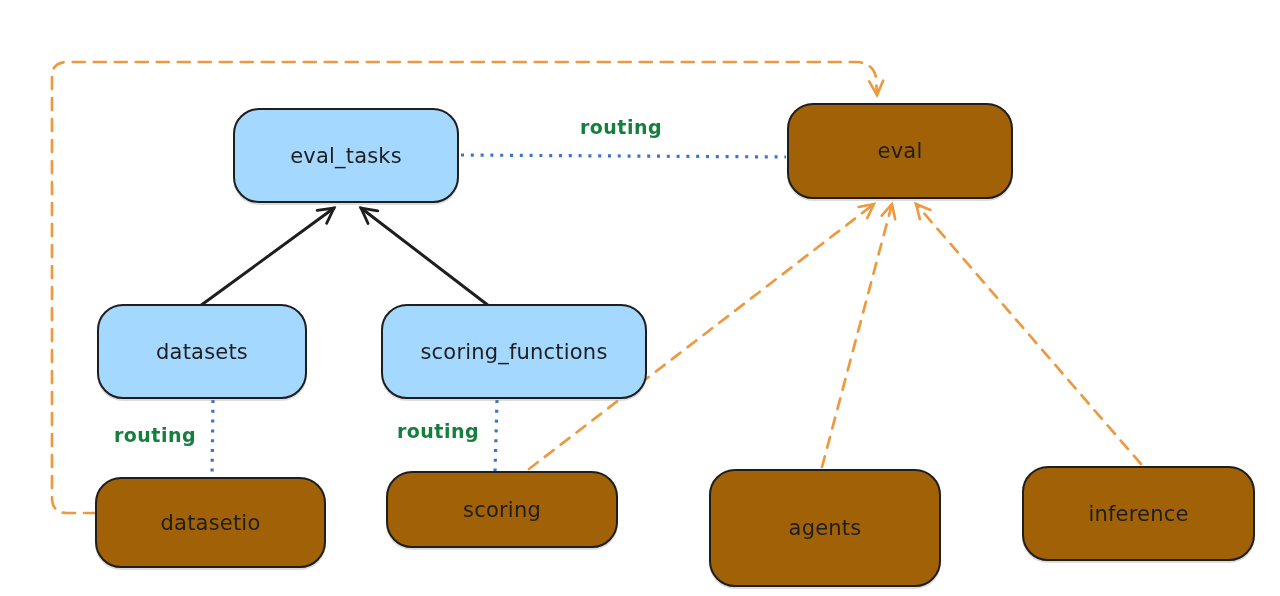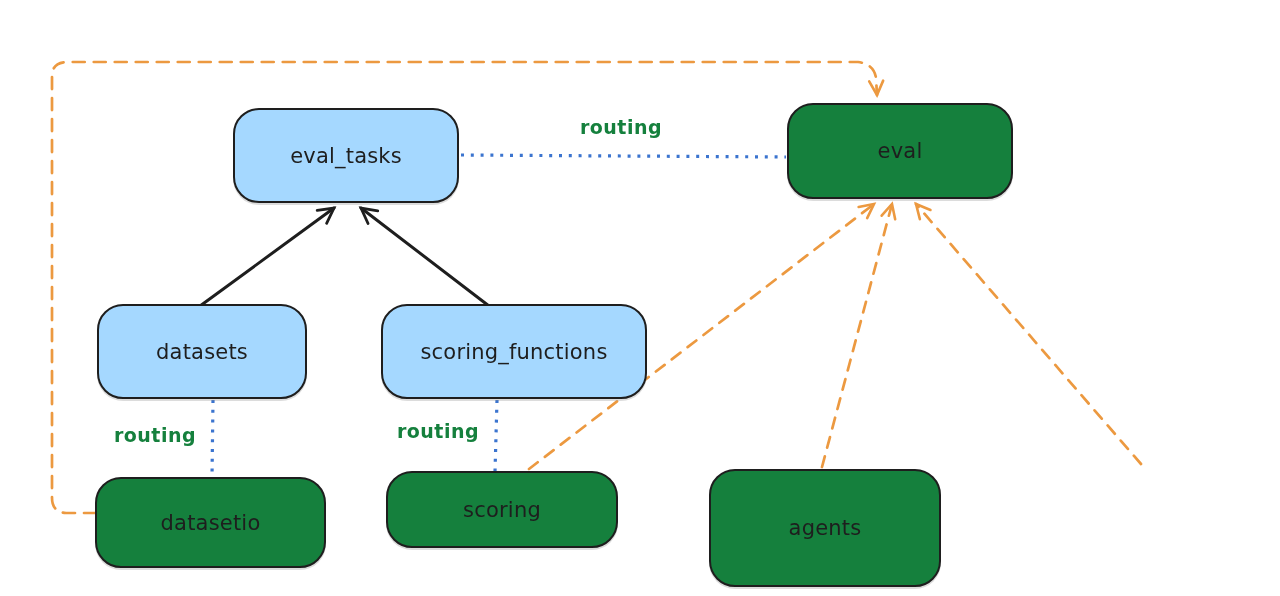--- a/index.html
+++ b/index.html
@@ -25,21 +25,21 @@
     justify-content: center;
     border: 2.5px solid #1e1e1e;
     border-radius: 26px;
     box-shadow: 0 2px 0 rgba(140,140,140,0.30);
     font-size: 21px;
     color: #1e1e1e;
     letter-spacing: 0.2px;
     box-sizing: border-box;
   }
   .node.blue  { background: #a5d8ff; }
-  .node.green { background: #15803d; }
+  .node.green { background: #a16207; }
 
   .n-eval-tasks        { left:233px;  top:108px; width:226px; height:95px; }
   .n-eval              { left:787px;  top:103px; width:226px; height:96px; }
   .n-datasets          { left:97px;   top:304px; width:210px; height:95px; }
   .n-scoring-functions { left:381px;  top:304px; width:266px; height:95px; }
   .n-datasetio         { left:95px;   top:477px; width:231px; height:91px; }
   .n-scoring           { left:386px;  top:471px; width:232px; height:77px; }
   .n-agents            { left:709px;  top:469px; width:232px; height:118px;text-align:center; }
   .n-inference         { left:1022px; top:466px; width:233px; height:95px; }
 
@@ -99,18 +99,21 @@
   </div>
   <div class="node green n-datasetio">
     <span>datasetio</span>
   </div>
   <div class="node green n-scoring">
     <span>scoring</span>
   </div>
   <div class="node green n-agents">
     <span>agents</span>
   </div>
+  <div class="node green n-inference">
+    <span>inference</span>
+  </div>
 
   <div class="routing-label rl-1">routing</div>
   <div class="routing-label rl-2">routing</div>
   <div class="routing-label rl-3">routing</div>
 
 </div>
 
 </body></html>

